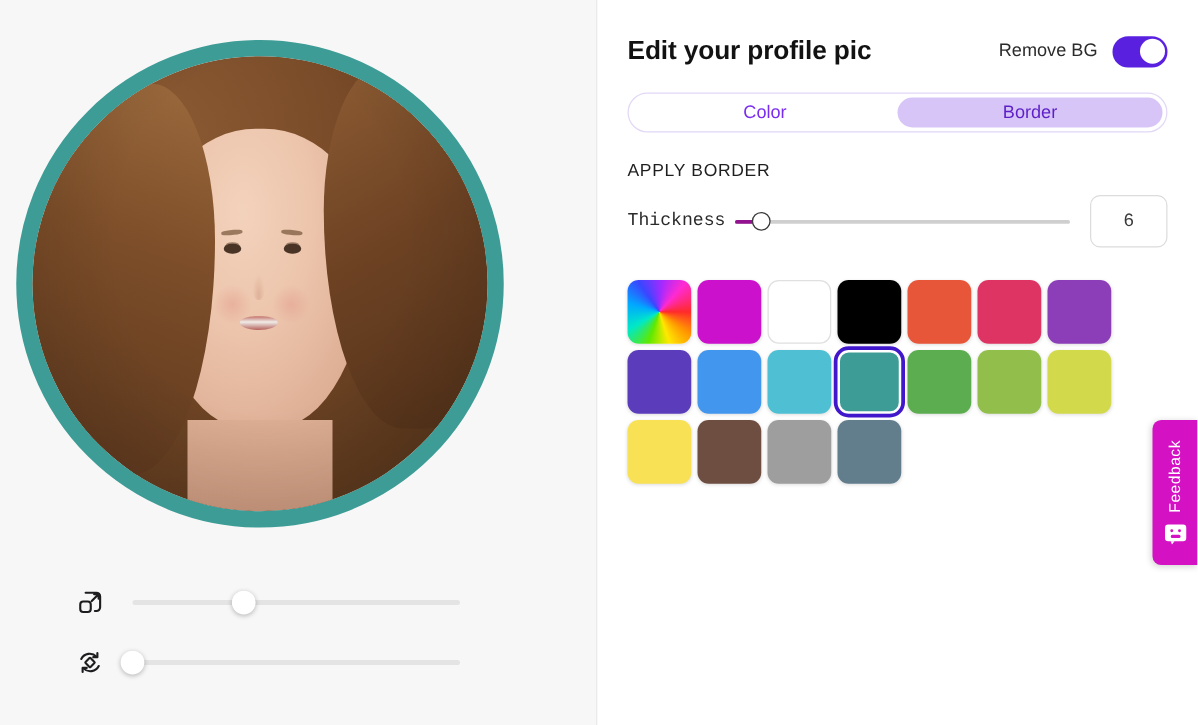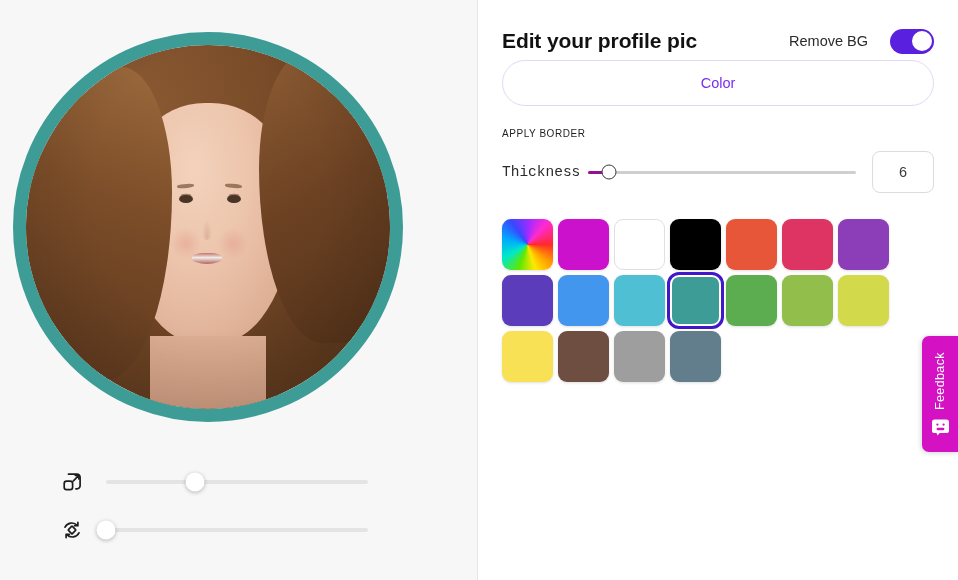--- a/index.html
+++ b/index.html
@@ -169,31 +169,32 @@
     height: 580px;
     background: #ffffff;
     padding: 22px 24px 0 24px;
     position: relative;
   }
   .edit-header {
     display: flex;
     align-items: center;
     justify-content: space-between;
     height: 38px;
+    margin-bottom: 14px;
   }
   .edit-title {
     font-size: 21px;
     font-weight: bold;
     color: #121212;
     letter-spacing: -0.1px;
   }
   .removebg-group {
     display: flex;
     align-items: center;
-    gap: 22px;
+    gap: 12px;
   }
   .removebg-label {
     font-size: 14.5px;
     color: #2b2b2b;
   }
   .toggle {
     position: relative;
     width: 44px; height: 25px;
     border-radius: 13px;
     background: #5a20e0;
@@ -204,21 +205,21 @@
     top: 2.5px; right: 2.5px;
     width: 20px; height: 20px;
     border-radius: 50%;
     background: #ffffff;
   }
 
   
   .tabbar {
     display: flex;
     align-items: center;
-    height: 46px;
+    height: 32px;
     border: 1px solid #e2d8f6;
     border-radius: 23px;
     padding: 3px;
     margin-bottom: 22px;
   }
   .tab {
     flex: 1;
     height: 100%;
     display: flex;
     align-items: center;
@@ -228,21 +229,21 @@
     border-radius: 21px;
     cursor: pointer;
     user-select: none;
   }
   .tab.active {
     background: #d7c5f7;
     color: #5d1fc7;
   }
 
   .section-label {
-    font-size: 10px;
+    font-size: 14px;
     letter-spacing: 0.55px;
     color: #1e1e1e;
     margin-bottom: 12px;
   }
 
   
   .thickness-row {
     display: flex;
     align-items: center;
     height: 42px;
@@ -415,20 +416,21 @@
       <div class="removebg-group">
         <span class="removebg-label">Remove BG</span>
         <span class="toggle" style="background: rgb(90, 32, 224);">
           <span class="toggle-knob"></span>
         </span>
       </div>
     </div>
 
     <div class="tabbar">
       <div class="tab">Color</div>
+      <div class="tab active">Border</div>
     </div>
 
     <div class="section-label">APPLY BORDER</div>
 
     <div class="thickness-row">
       <span class="thickness-label">Thickness</span>
       <span class="thickness-slider">
         <span class="thickness-fill" id="thickness-fill" style="width: 8%; background: rgb(147, 18, 143);"></span>
         <span class="thickness-thumb" id="thickness-thumb" style="left: 8%;"></span>
       </span>

